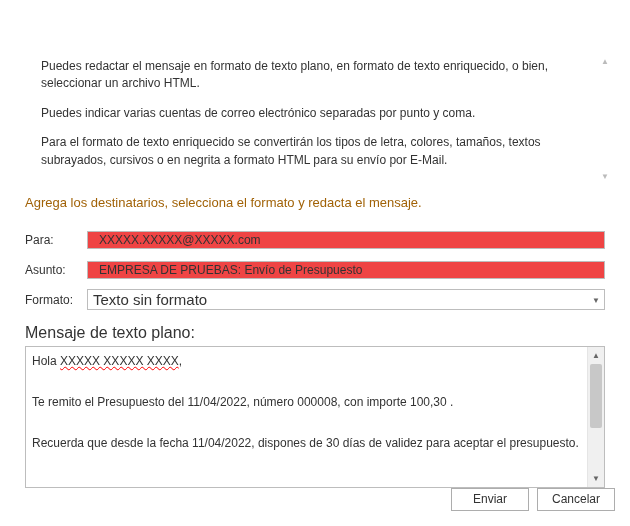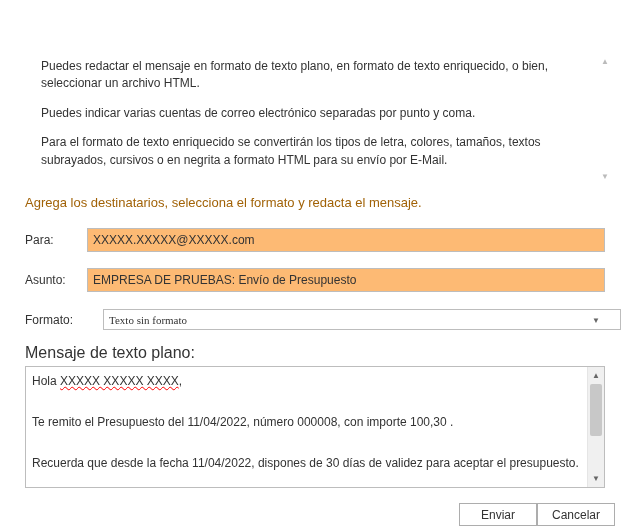--- a/index.html
+++ b/index.html
@@ -92,78 +92,77 @@
     }
     .instruction {
       margin-top: 14px;
       font-size: 13px;
       color: #a16207;
       margin-bottom: 18px;
     }
     .form-rows {
       display: flex;
       flex-direction: column;
-      gap: 16px;
+      gap: 6px;
     }
     .form-row {
       display: flex;
       align-items: center;
       height: 24px;
     }
     .form-label {
       width: 62px;
       font-size: 12px;
       color: #333;
     }
     .form-input {
       flex: 1;
-      height: 24px;
+      height: 18px;
       border: 1px solid #bdbdbd;
-      padding: 0 5px;
+      padding: 0 11px;
       font-size: 12px;
       font-family: inherit;
       color: #333;
-      background: #fdba74;
+      background: #ef4444;
     }
     .select-wrap {
       flex: 1;
       position: relative;
       height: 21px;
     }
     .form-select {
       width: 100%;
       height: 21px;
       border: 1px solid #bdbdbd;
       padding: 0 5px;
-      font-size: 11px;
-      font-family: Liberation Serif, serif;
+      font-size: 15px;
+      font-family: Liberation Sans, sans-serif;
       color: #333;
       background: #ffffff;
       appearance: none;
-      margin-left: 16px;
     }
     .select-arrow {
       position: absolute;
       right: 5px;
       top: 50%;
       transform: translateY(-50%);
       pointer-events: none;
       font-size: 8px;
       color: #666;
     }
     .msg-label {
       margin-top: 12px;
       font-size: 16px;
       color: #333;
       margin-bottom: 4px;
     }
     .msg-area-wrap {
       position: relative;
       border: 1px solid #bdbdbd;
-      height: 122px;
+      height: 142px;
       overflow: hidden;
       display: flex;
     }
     .msg-text {
       flex: 1;
       padding: 4px 6px;
       font-size: 12px;
       line-height: 1.7;
       color: #333;
       overflow: hidden;
@@ -194,23 +193,23 @@
       top: 0;
       left: 2px;
       right: 2px;
       height: 60%;
       background: #c8c8c8;
       border-radius: 2px;
     }
     .footer {
       height: 50px;
       display: flex;
-      align-items: flex-end;
+      align-items: flex-start;
       justify-content: flex-end;
-      gap: 0;
+      gap: 8px;
       padding: 0 15px;
     }
     .btn {
       min-width: 78px;
       height: 23px;
       border: 1px solid #adadad;
       background: #ffffff;
       font-size: 12px;
       font-family: inherit;
       color: #333;

